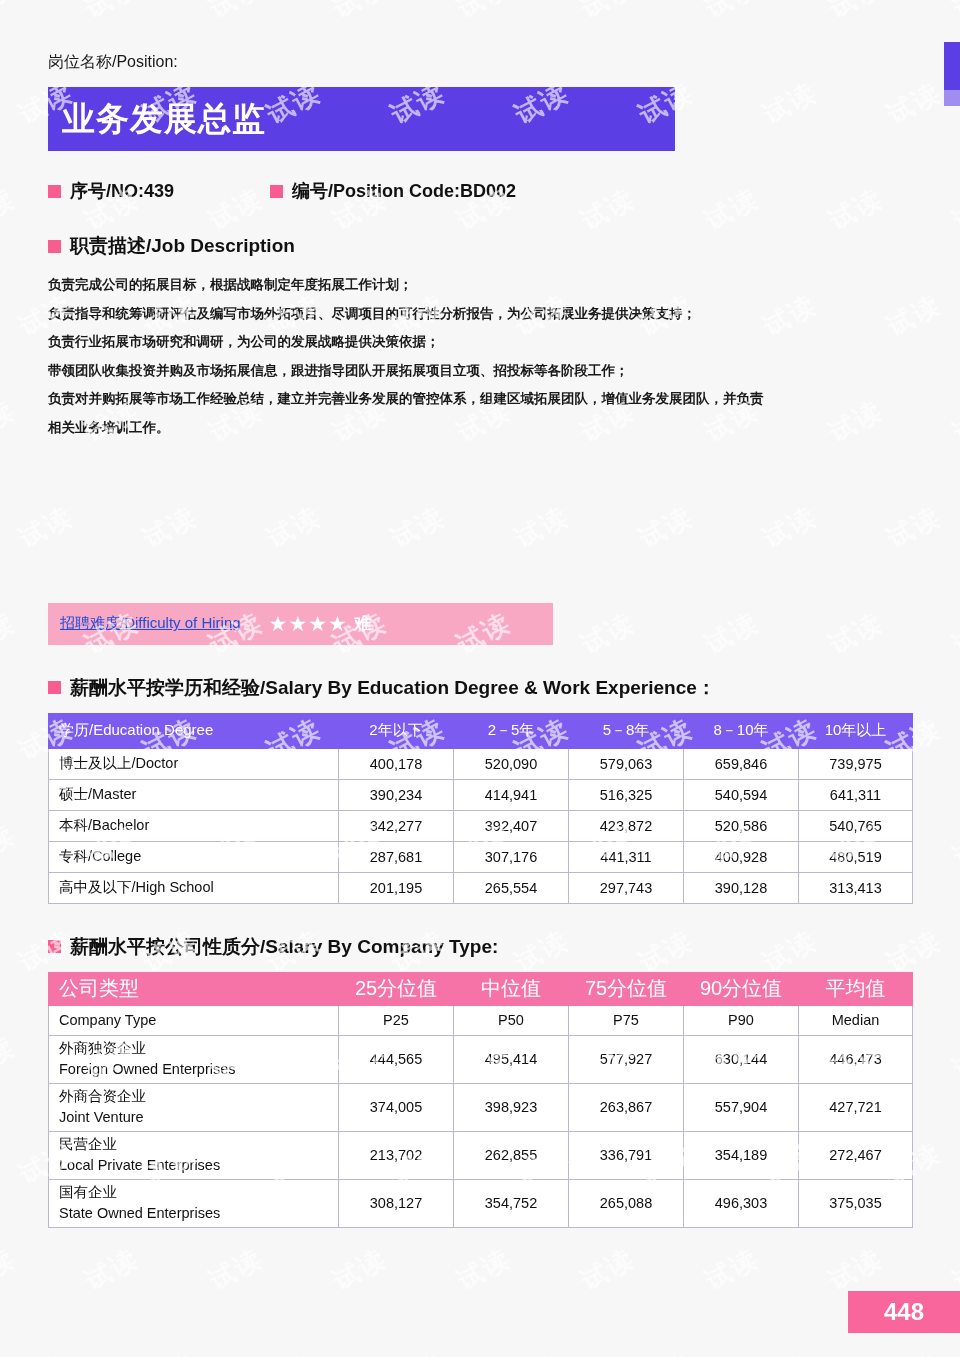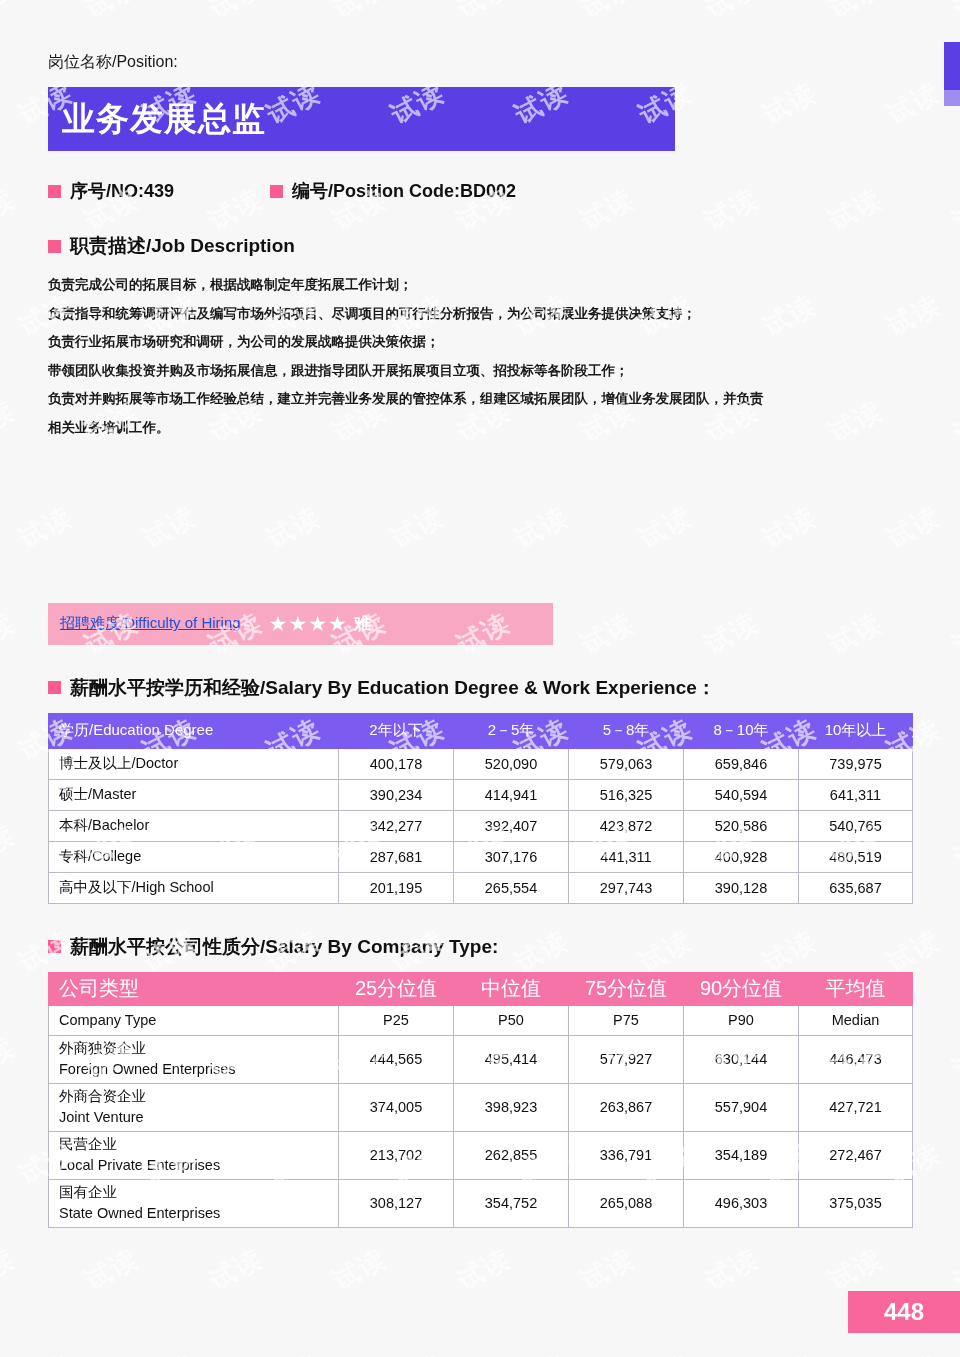--- a/index.html
+++ b/index.html
@@ -336,21 +336,21 @@
             <td>441,311</td>
             <td>400,928</td>
             <td>480,519</td>
           </tr>
           <tr>
             <td class="first">高中及以下/High School</td>
             <td>201,195</td>
             <td>265,554</td>
             <td>297,743</td>
             <td>390,128</td>
-            <td>635,687</td>
+            <td>313,413</td>
           </tr>
         </tbody>
       </table>
     </div>
 
     <div class="section-head">
       <span class="sq"></span>
       <span class="htext">薪酬水平按公司性质分/Salary By Company Type:</span>
     </div>
 

